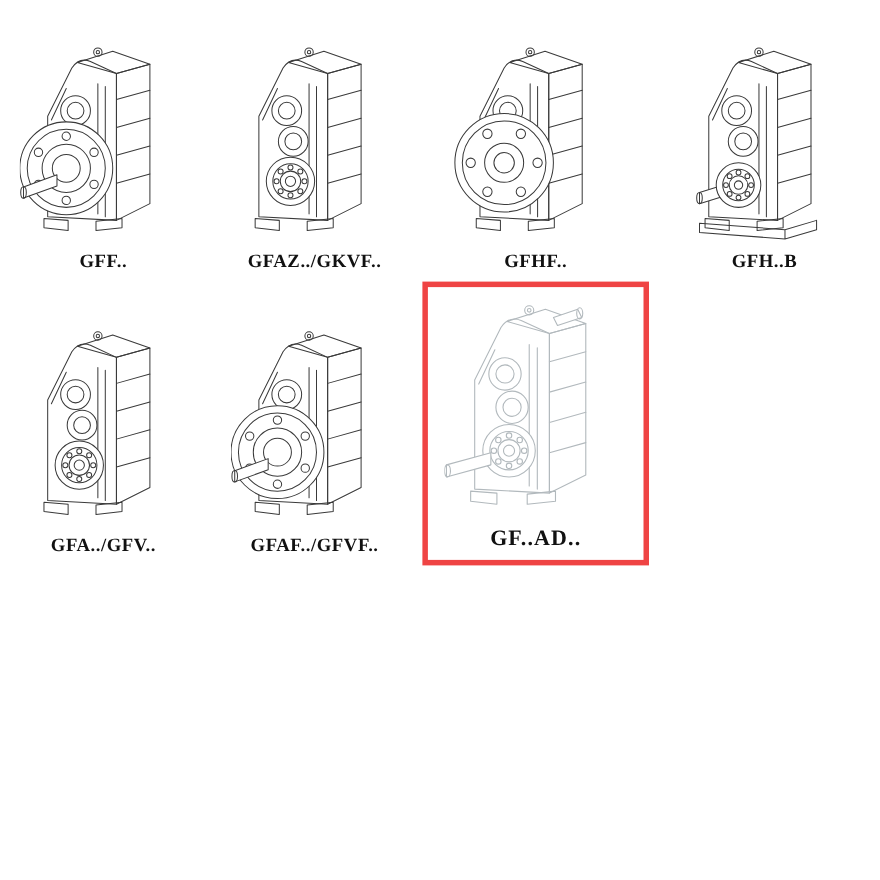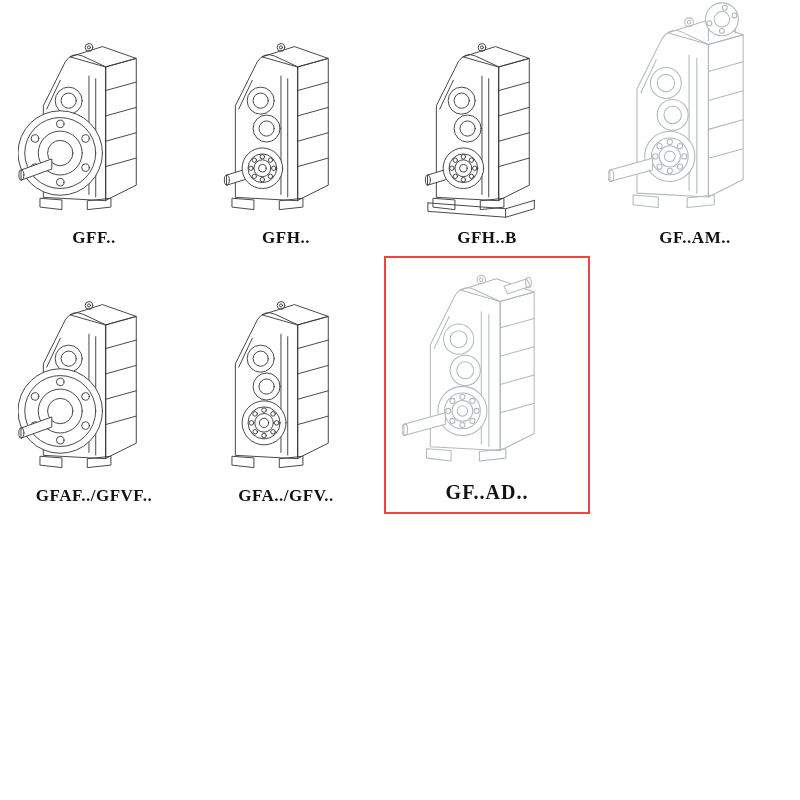--- a/index.html
+++ b/index.html
@@ -4,21 +4,21 @@
 <style>
   * { margin:0; padding:0; box-sizing:border-box; }
   html, body { width:800px; height:800px; background:#ffffff; font-family:"Liberation Serif", serif; overflow:hidden; }
   .grid { width:800px; height:800px; display:grid; grid-template-columns:188px 196px 206px 210px; grid-template-rows:256px 258px 286px; background:#ffffff; }
   .cell { display:flex; flex-direction:column; align-items:center; justify-content:flex-end; padding-bottom:8px; }
   .cell svg.fig { height:196px; width:auto; display:block; color:var(--line, #3a3a3a); }
   .cell.light svg.fig { color:var(--light_line, #b2b9bd); }
   .cell.big svg.fig { height:224px; }
   .label { font-weight:bold; font-size:17px; letter-spacing:0.5px; color:var(--label, #111111); margin-top:4px; white-space:nowrap; }
   .cell.xl .label { font-size:20px; letter-spacing:1px; }
-  .cell.boxed { border:2px solid #ef4444; }
+  .cell.boxed { border:5px solid #ef4444; }
   #gdefs { position:absolute; width:0; height:0; }
 </style>
 </head>
 <body>
 
 <svg id="gdefs" aria-hidden="true">
   <defs>
 
     <g id="g-housing" stroke="currentColor" fill="none" stroke-width="1.1" stroke-linejoin="round" stroke-linecap="round">
       <path d="M104,46 L140,36 L140,186 L104,204 Z"></path>
@@ -168,59 +168,59 @@
 
 <div class="grid">
 
   <figure class="cell">
     <svg class="fig" viewBox="0 0 180 232">
         <use href="#sym-flange"></use>
       </svg>
     <figcaption class="label">GFF..</figcaption>
   </figure>
 
-
-
-
-  <figure class="cell">
-    <svg class="fig" viewBox="0 0 180 232">
-        <use href="#sym-shaft"></use>
-      </svg>
-    <figcaption class="label">GFH..</figcaption>
-  </figure>
+  <figure class="cell">
+    <svg class="fig" viewBox="0 0 180 232">
+        <use href="#sym-hollow"></use>
+      </svg>
+    <figcaption class="label">GFAZ../GKVF..</figcaption>
+  </figure>
+
+
+  <figure class="cell">
+    <svg class="fig" viewBox="0 0 180 232">
+        <use href="#sym-flange-front"></use>
+      </svg>
+    <figcaption class="label">GFHF..</figcaption>
+  </figure>
+
 
   <figure class="cell">
     <svg class="fig" viewBox="0 0 180 232">
         <use href="#sym-shaft-b"></use>
       </svg>
     <figcaption class="label">GFH..B</figcaption>
   </figure>
 
-  <figure class="cell light big">
-    <svg class="fig" viewBox="0 0 180 232">
-        <use href="#sym-l-adapter"></use>
-      </svg>
-    <figcaption class="label">GF..AM..</figcaption>
-  </figure>
-
+
+
+  <figure class="cell">
+    <svg class="fig" viewBox="0 0 180 232">
+        <use href="#sym-hollow"></use>
+      </svg>
+    <figcaption class="label">GFA../GFV..</figcaption>
+  </figure>
 
   <figure class="cell">
     <svg class="fig" viewBox="0 0 180 232">
         <use href="#sym-flange"></use>
       </svg>
     <figcaption class="label">GFAF../GFVF..</figcaption>
   </figure>
 
-  <figure class="cell">
-    <svg class="fig" viewBox="0 0 180 232">
-        <use href="#sym-hollow"></use>
-      </svg>
-    <figcaption class="label">GFA../GFV..</figcaption>
-  </figure>
-
 
   <figure class="cell light big xl boxed">
     <svg class="fig" viewBox="0 0 180 232">
         <use href="#sym-l-plain"></use>
       </svg>
     <figcaption class="label">GF..AD..</figcaption>
   </figure>
 
 </div>
 

